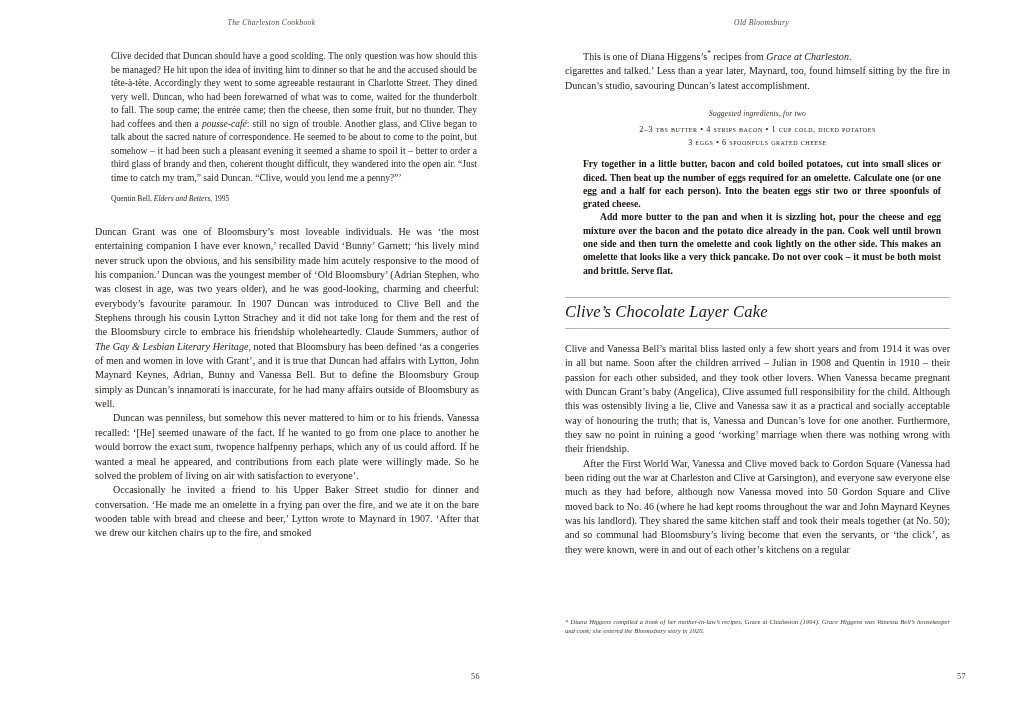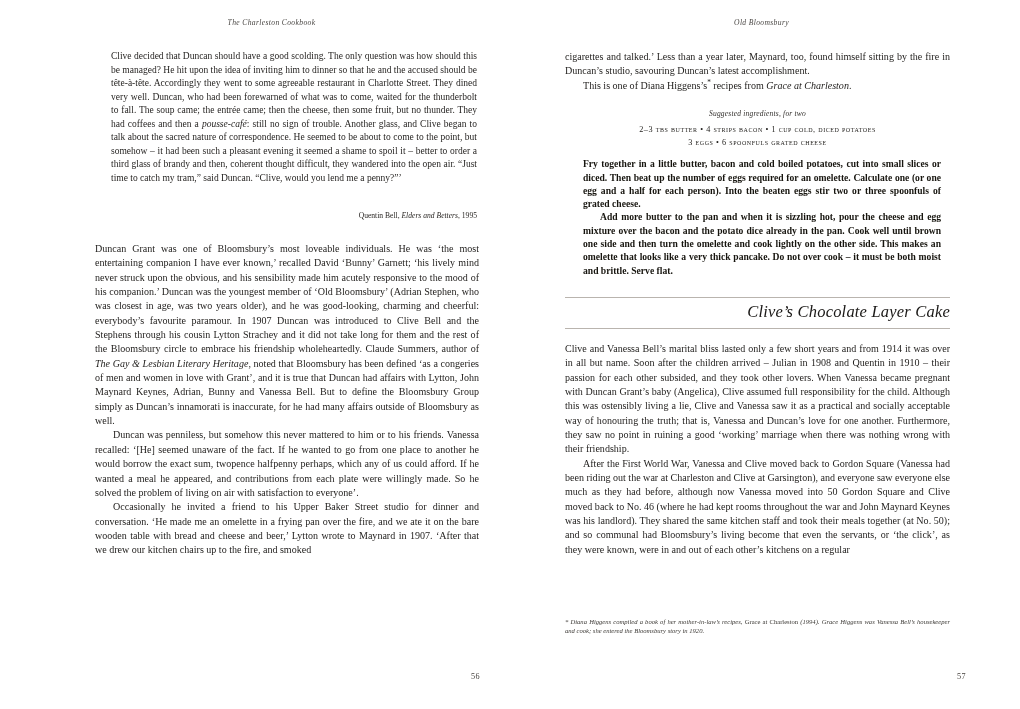--- a/index.html
+++ b/index.html
@@ -66,22 +66,21 @@
     width: 366px;
   }
   .epigraph p {
     margin: 0;
     font-size: 9.5px;
     line-height: 13.5px;
     text-align: justify;
     color: #201e1c;
   }
   .epigraph .attrib {
-    margin-top: 26px;
-    text-align: right;
+    margin-top: 9px;
     font-size: 7.6px;
     line-height: 10px;
     color: #2a2724;
   }
   .epigraph .attrib i { font-style: italic; }
 
   .gap-lg { height: 21px; }
 
   
   .recipe-head {
@@ -89,21 +88,21 @@
     width: 385px;
   }
   .recipe-head .rule {
     height: 1px;
     background: #b9b4ae;
     width: 100%;
   }
   .recipe-head .title {
     font-style: italic;
     font-size: 16.5px;
-    text-align: right;
+    text-align: left;
     padding: 4px 0 6px 0;
     letter-spacing: 0.2px;
     color: #1b1917;
     white-space: nowrap;
   }
 
   
   .ingredients {
     margin: 16px 0 8px 0;
     text-align: center;
@@ -209,25 +208,25 @@
 
     <div class="folio">56</div>
   </div>
 
   <div class="page page-right">
 
     <div class="running-head">Old Bloomsbury</div>
 
     <div class="col">
 
-      <p class="body">cigarettes and talked.’ Less than a year later, Maynard, too, found himself sitting by the fire in Duncan’s studio, savouring Duncan’s latest accomplishment.</p>
-
       <p class="body indent">
         <span>This is one of Diana Higgens’s</span><span class="sup">*</span><span> recipes from </span><i>Grace at Charleston</i><span>.</span>
       </p>
+
+      <p class="body">cigarettes and talked.’ Less than a year later, Maynard, too, found himself sitting by the fire in Duncan’s studio, savouring Duncan’s latest accomplishment.</p>
 
       <div class="ingredients">
         <div class="lead">Suggested ingredients, for two</div>
         <div class="line">2–3 tbs butter • 4 strips bacon • 1 cup cold, diced potatoes</div>
         <div class="line">3 eggs • 6 spoonfuls grated cheese</div>
       </div>
 
       <div class="method">
         <p>Fry together in a little butter, bacon and cold boiled potatoes, cut into small slices or diced. Then beat up the number of eggs required for an omelette. Calculate one (or one egg and a half for each person). Into the beaten eggs stir two or three spoonfuls of grated cheese.</p>
         <p class="indent">Add more butter to the pan and when it is sizzling hot, pour the cheese and egg mixture over the bacon and the potato dice already in the pan. Cook well until brown one side and then turn the omelette and cook lightly on the other side. This makes an omelette that looks like a very thick pancake. Do not over cook – it must be both moist and brittle. Serve flat.</p>

